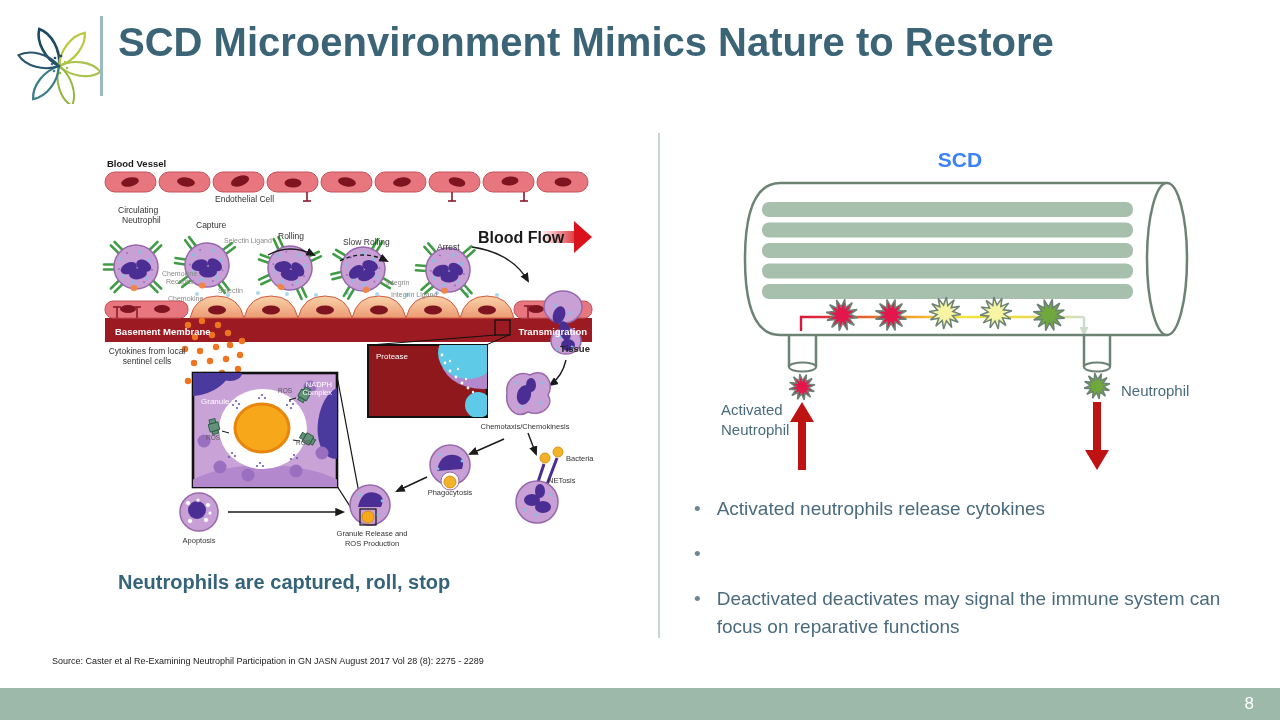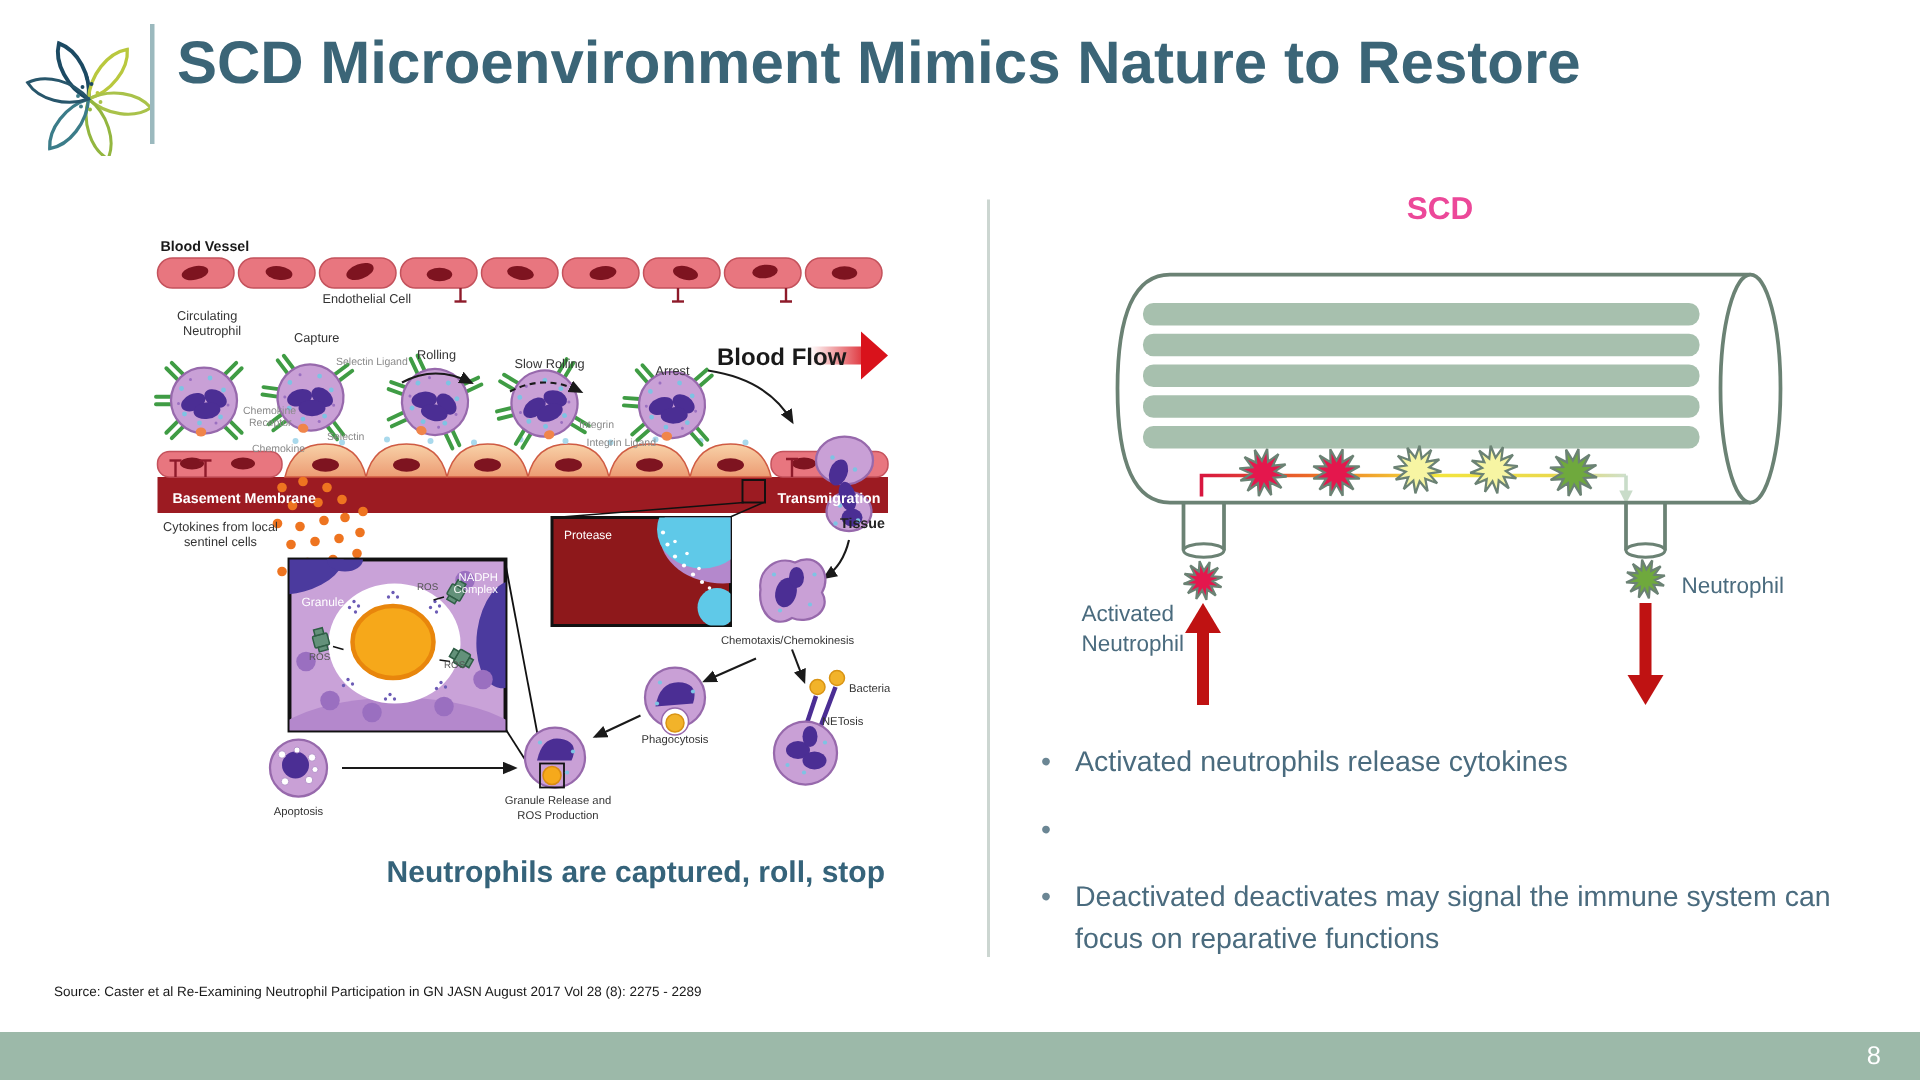--- a/index.html
+++ b/index.html
@@ -5,32 +5,32 @@
   html,body{margin:0;padding:0;}
   body{width:1280px;height:720px;position:relative;background:#ffffff;overflow:hidden;
        font-family:"Liberation Sans", sans-serif;}
   .abs{position:absolute;}
   
   #title{left:118px;top:22px;width:940px;font-size:40px;font-weight:bold;color:#3b6577;line-height:40px;}
   #logo-divider{left:100px;top:16px;width:3px;height:80px;background:#9bb9be;}
   
   #col-divider{left:658px;top:133px;width:2px;height:505px;background:#ccd6d1;}
   
-  #caption{left:130px;top:568px;width:460px;text-align:right;font-weight:bold;
+  #caption{left:118px;top:568px;width:460px;text-align:left;font-weight:bold;
            font-size:20px;line-height:29px;color:#35637a;}
   
-  #scd-title{left:905px;top:128px;width:110px;text-align:center;font-size:21px;font-weight:bold;color:#ec4899;}
+  #scd-title{left:905px;top:148px;width:110px;text-align:center;font-size:21px;font-weight:bold;color:#3b82f6;}
   #activated-label{left:721px;top:400px;font-size:15px;color:#4a6b7e;line-height:20px;}
   #neutrophil-label{left:1121px;top:382px;font-size:15px;color:#4a6b7e;}
   #bullets{left:694px;top:495px;width:552px;}
   .bullet{display:flex;gap:16px;margin-bottom:17px;font-size:19px;line-height:28px;color:#4a6b7e;}
   .bullet .dot{color:#6b8694;flex:0 0 auto;}
   .bullet .btxt{max-width:505px;}
   
-  #source{left:36px;top:656px;font-size:9px;color:#1a1a1a;}
+  #source{left:52px;top:656px;font-size:9px;color:#1a1a1a;}
   #footer-bar{left:0;top:688px;width:1280px;height:32px;background:#9cb9a9;}
   #page-number{position:absolute;right:26px;top:0;height:32px;line-height:32px;
                color:#ffffff;font-size:17px;}
   svg text{font-family:"Liberation Sans", sans-serif;}
 </style>
 </head>
 <body>
 
 <svg class="abs" id="logo" style="left:12px;top:12px" width="92" height="92" viewBox="0 0 92 92">
   <defs>

